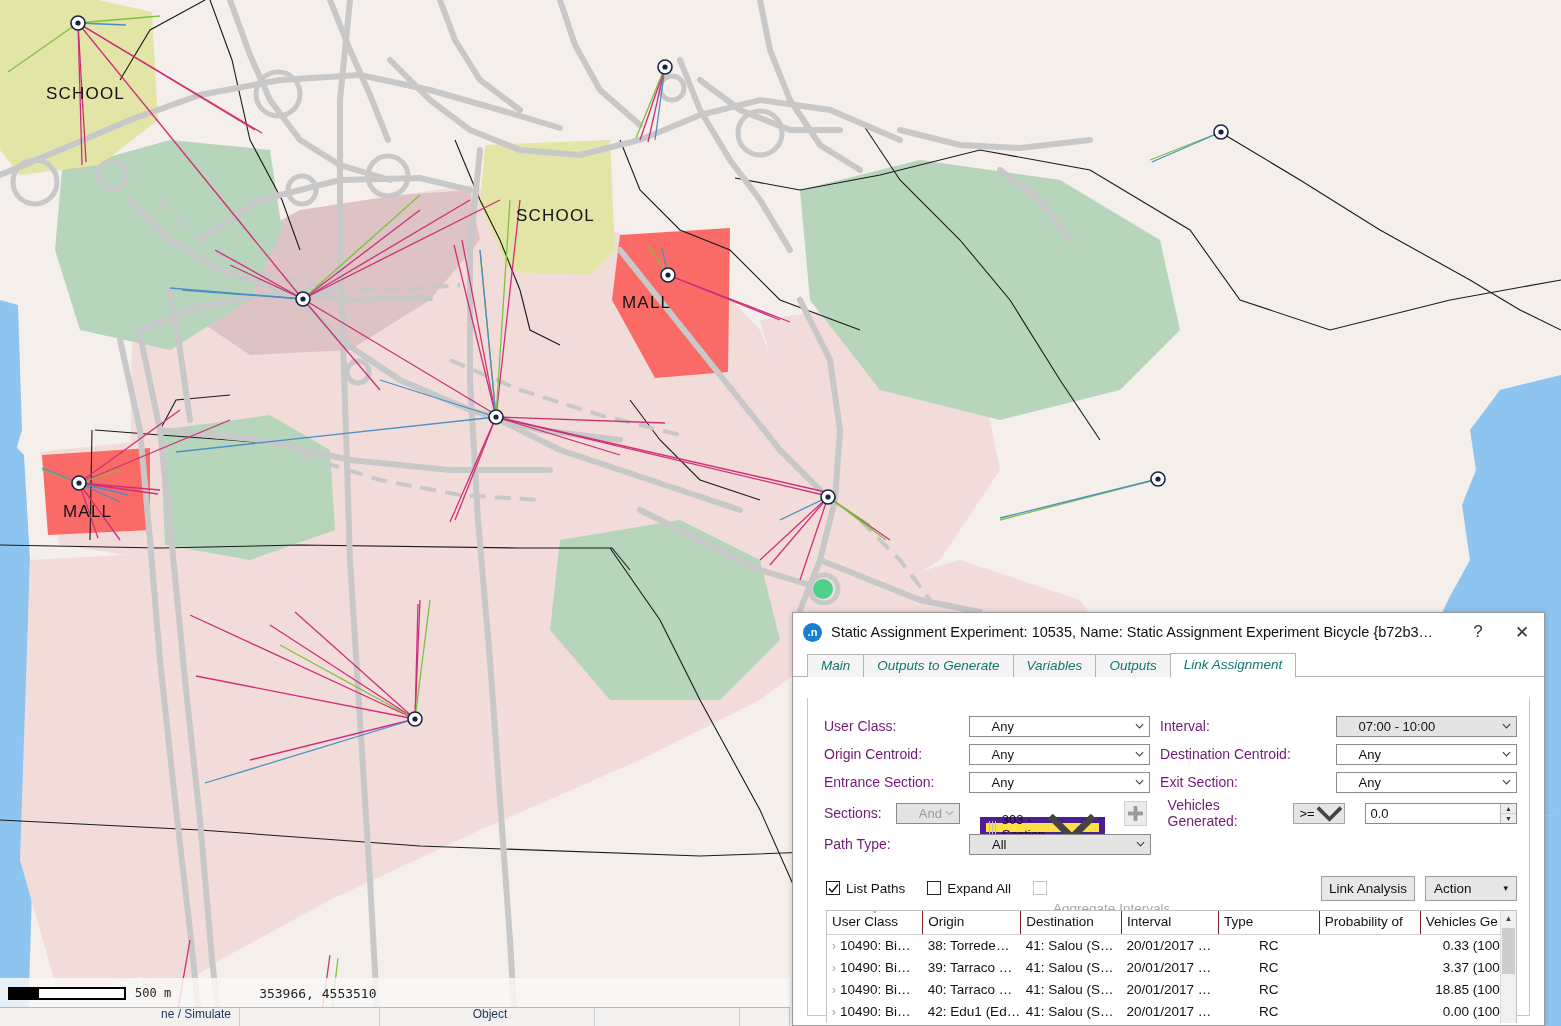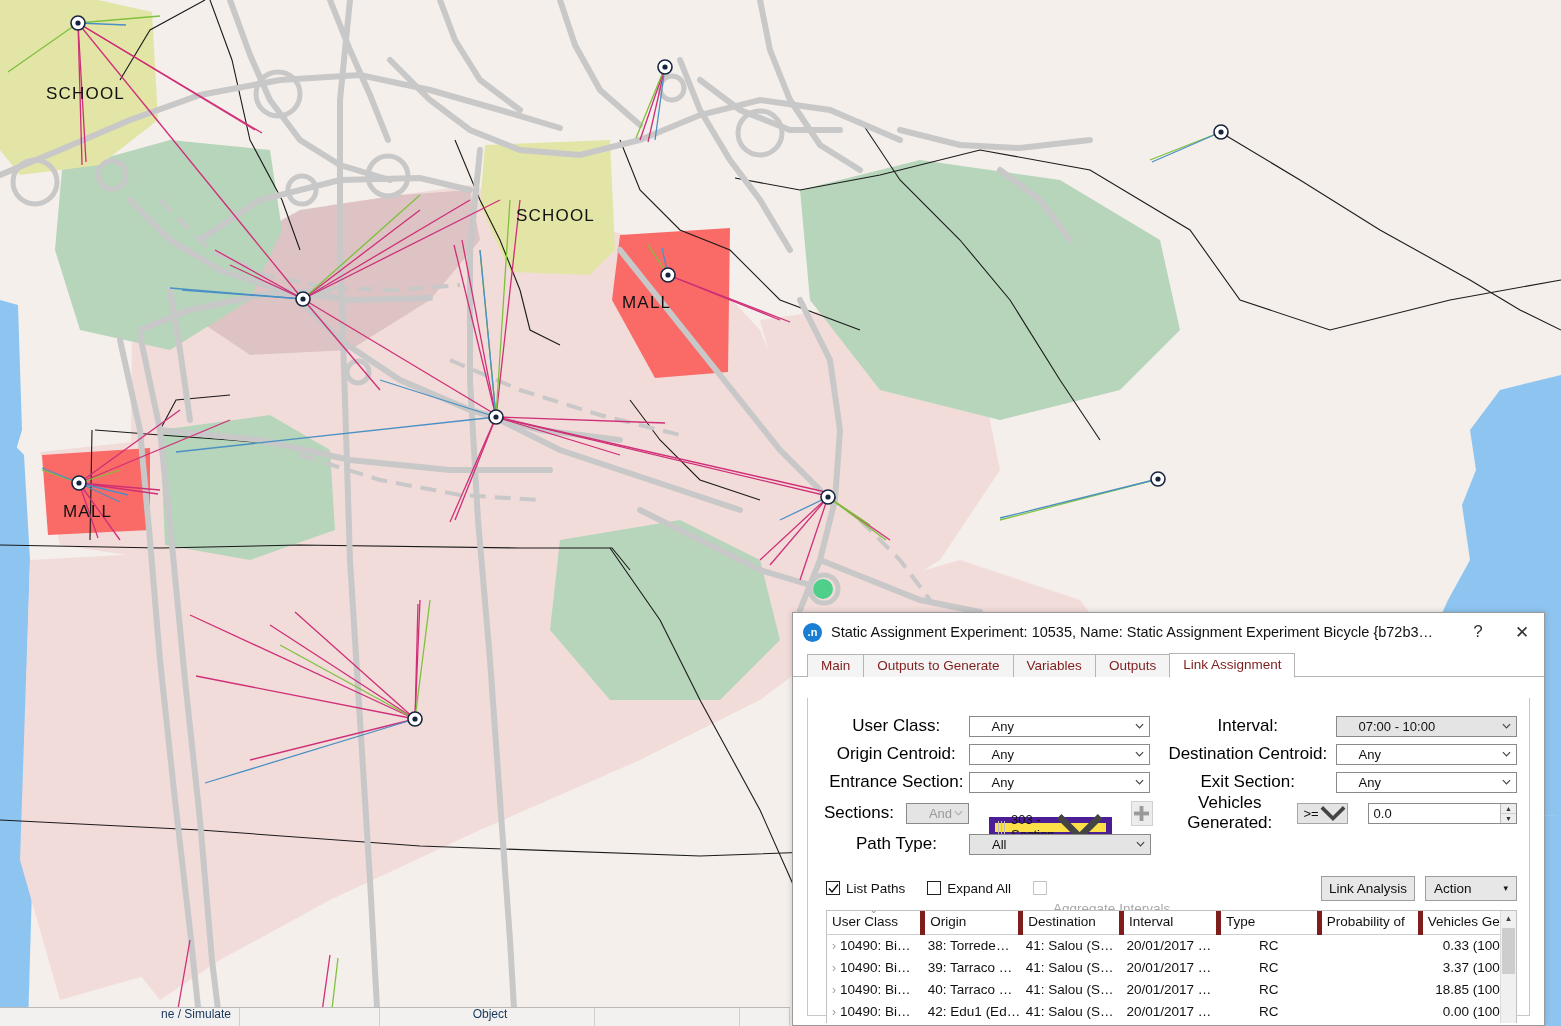--- a/index.html
+++ b/index.html
@@ -46,32 +46,32 @@
              font-size:11px;display:flex;align-items:center;justify-content:center;
              margin-left:10px;font-weight:bold;}
   #title-text{font-size:14.5px;color:#111;margin-left:9px;white-space:nowrap;
               overflow:hidden;flex:1;}
   .tb-btn{width:44px;height:38px;display:flex;align-items:center;justify-content:center;
           font-size:17px;color:#333;cursor:default;}
 
   
   #tabstrip{height:24px;display:flex;align-items:flex-end;padding-left:14px;
             border-bottom:1px solid #b4b4b4;background:#fff;}
-  .tab{font-size:13.5px;color:#7f1d1d;padding:3px 13px 4px 13px;border:1px solid #b4b4b4;
-       border-bottom:none;background:#f4f4f4;margin-right:-1px;position:relative;top:1px;}
+  .tab{font-size:13.5px;color:#0f766e;padding:3px 13px 4px 13px;border:1px solid #b4b4b4;
+       border-bottom:none;background:#f4f4f4;margin-right:-1px;position:relative;top:1px;font-style:italic;}
   .tab.active{background:#fff;border-bottom:1px solid #fff;padding-bottom:5px;top:2px;
               z-index:3;}
 
   #panel{position:absolute;left:14px;top:85px;right:14px;bottom:9px;
          border:1px solid #c7c7c7;border-top:none;background:#fff;box-sizing:border-box;}
 
   
   #form{padding:14px 12px 4px 16px;}
   .frow{display:flex;align-items:center;height:28px;margin-bottom:0px;}
-  .lbl{font-size:17px;color:#000000;text-align:center;}
+  .lbl{font-size:14px;color:#701a75;}
   .l-a{width:145px;}
   .l-b{width:186px;padding-left:10px;box-sizing:border-box;}
 
   .sel{height:21px;border:1px solid #8a8a8a;background:#fff;box-sizing:border-box;
        display:flex;align-items:center;font-size:13px;color:#111;padding-left:22px;
        position:relative;}
   .sel.grey{background:#e4e4e4;}
   .sel.grey-text{color:#9a9a9a;}
   .sel .chev{position:absolute;right:5px;top:50%;transform:translateY(-50%);
              width:9px;height:9px;}
@@ -107,21 +107,21 @@
   .cbtext.dim{color:#a8a8a8;margin-top:40px;}
   .btn{height:25px;min-width:94px;background:#e7e7e7;border:1px solid #9e9e9e;
        font-size:13.5px;color:#111;display:flex;align-items:center;justify-content:center;
        box-sizing:border-box;margin-left:10px;}
   .btn.split{justify-content:space-between;padding:0 8px;min-width:92px;}
 
   
   #tablewrap{margin:6px 12px 0 18px;border:1px solid #c2c2c2;border-bottom:none;
              height:112px;overflow:hidden;position:relative;background:#fff;}
   table{border-collapse:collapse;width:100%;table-layout:fixed;font-size:13.5px;color:#111;}
-  th{font-weight:normal;text-align:left;border-right:5px solid #7f1d1d;border-bottom:1px solid #cfcfcf;
+  th{font-weight:normal;text-align:left;border-right:1px solid #7f1d1d;border-bottom:1px solid #cfcfcf;
      padding:2px 5px 3px 5px;height:23px;background:#fff;position:relative;white-space:nowrap;
      overflow:hidden;box-sizing:border-box;}
   td{padding:1px 5px;height:22px;white-space:nowrap;overflow:hidden;box-sizing:border-box;}
   td.num{text-align:right;}
   .expander{color:#a0a0a0;font-size:12px;margin-right:4px;}
   .sortmark{position:absolute;left:50%;top:-6px;transform:translateX(-50%);color:#888;font-size:9px;}
   #vscroll{position:absolute;right:0;top:0;bottom:0;width:15px;background:#f0f0f0;
            border-left:1px solid #dcdcdc;}
   #vscroll .up{height:15px;display:flex;align-items:center;justify-content:center;font-size:8px;color:#444;}
   #vscroll .thumb{position:absolute;top:17px;left:1px;right:1px;height:46px;background:#cdcdcd;}
@@ -418,20 +418,29 @@
         </g>
       <circle cx="823" cy="589" r="10" fill="#4ed08a"></circle>
     </g>
 
     <text class="zone-label" x="46" y="99">SCHOOL</text>
     <text class="zone-label" x="516" y="221">SCHOOL</text>
     <text class="zone-label" x="622" y="308">MALL</text>
     <text class="zone-label" x="63" y="517">MALL</text>
   </svg>
 
+  <div id="map-status">
+    <div id="scalebar-wrap">
+      <div class="scalebar">
+          <i></i>
+        </div>
+      <span class="scale-text">500 m</span>
+    </div>
+    <span class="coord-text">353966, 4553510</span>
+  </div>
 
   <div id="app-statusbar">
     <div class="cell c1">ne / Simulate</div>
     <div class="cell c2"></div>
     <div class="cell c3">Object</div>
     <div class="cell c4"></div>
     <div class="cell c5"></div>
   </div>
 </div>
 

